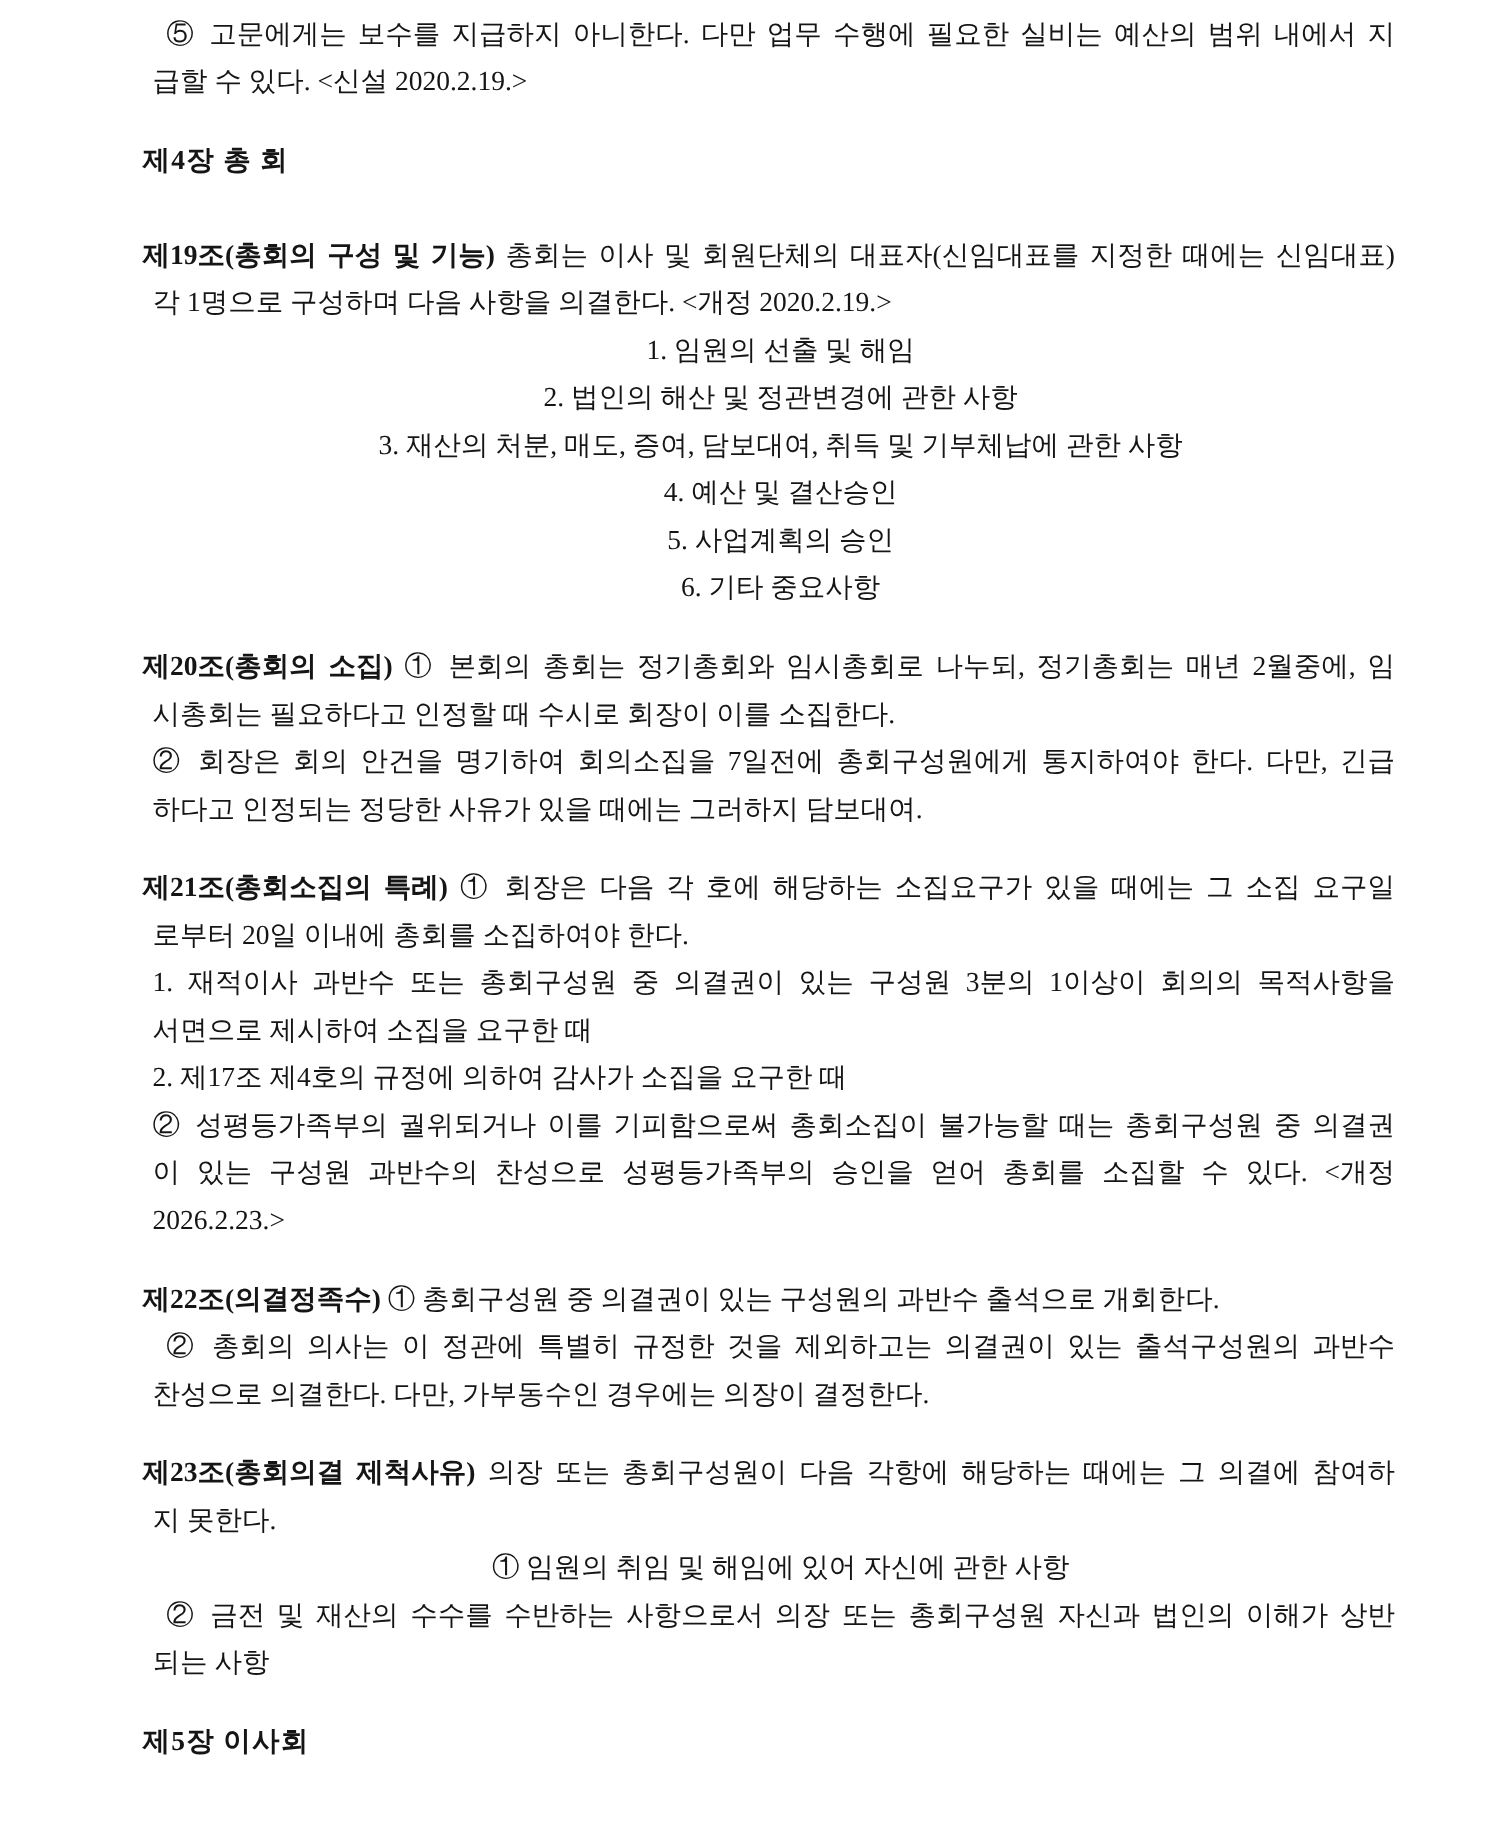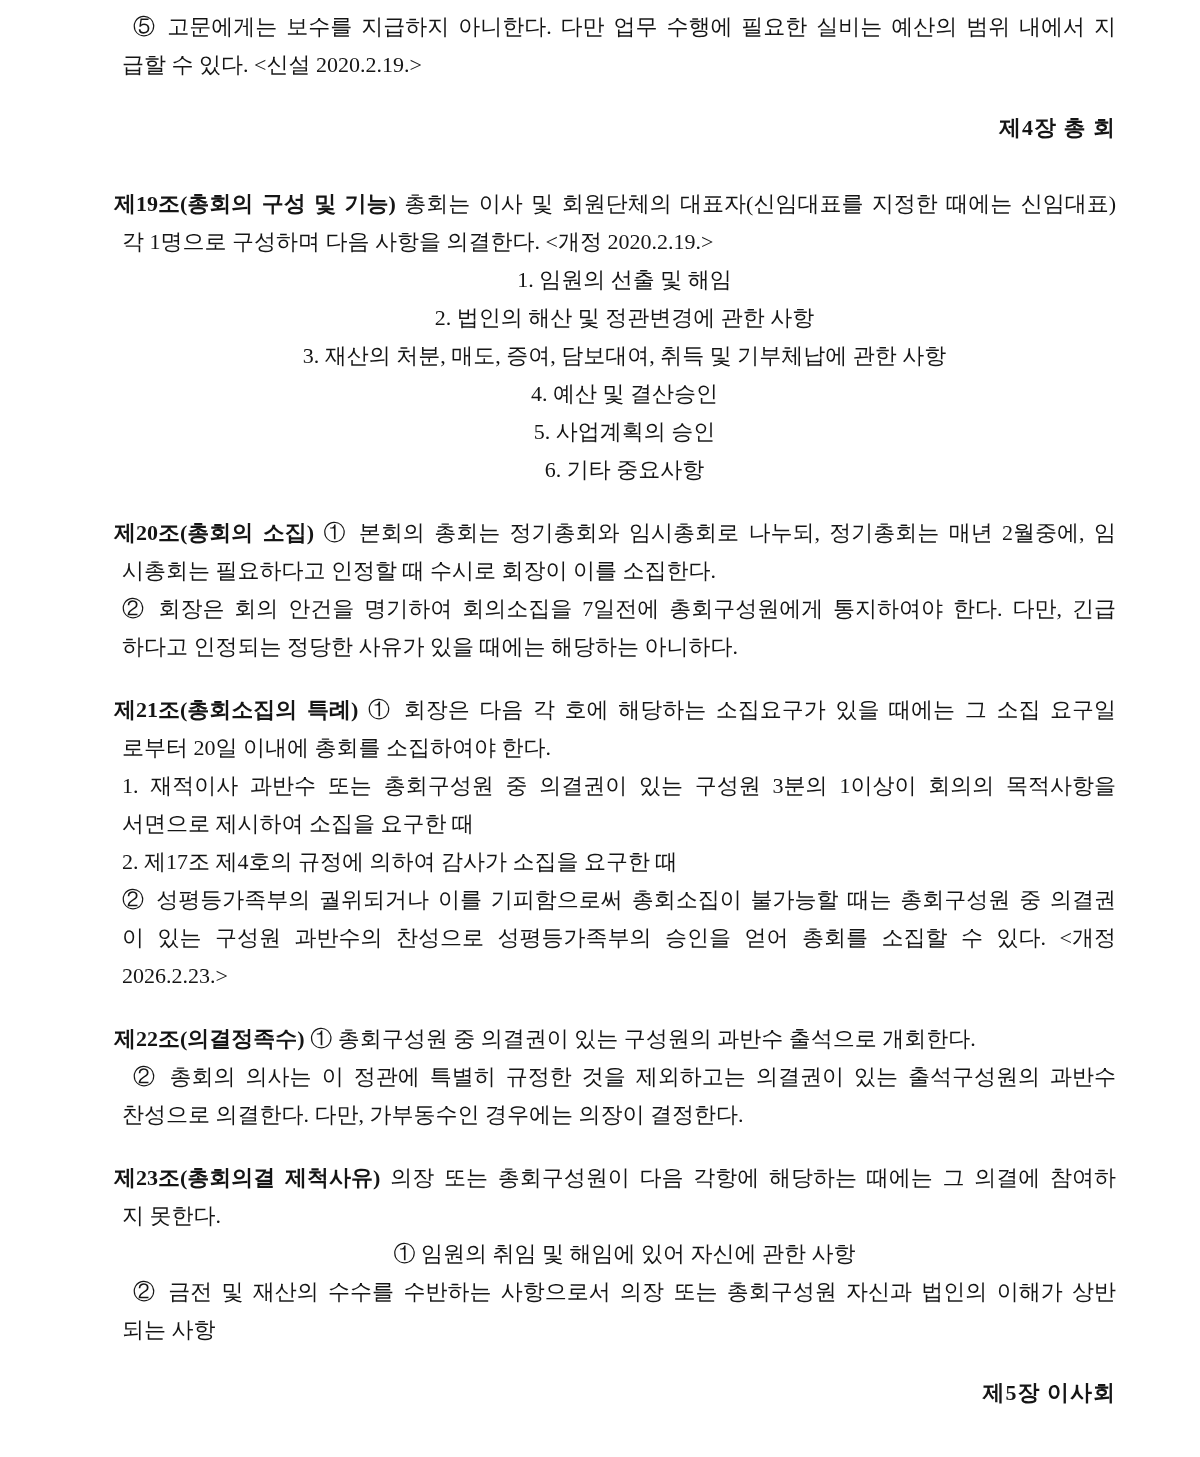--- a/index.html
+++ b/index.html
@@ -30,21 +30,21 @@
   .indent-article { padding-left: 0; }
   .indent-cont    { padding-left: 8px; }
   .indent-item    { padding-left: 19px; text-align: center; }
   .justified {
     text-align: justify;
     text-align-last: justify;
     text-justify: inter-word;
   }
   .bold { font-weight: bold; }
   .chapter-heading {
-    text-align: right;
+    text-align: left;
     font-weight: bold;
     line-height: 38px;
     margin: 21px 0 38px 0;
     letter-spacing: 1px;
   }
 </style>
 </head>
 <body>
 
 <div class="doc">
@@ -61,21 +61,21 @@
         <div class="line indent-item"><span>2. 법인의 해산 및 정관변경에 관한 사항</span></div>
         <div class="line indent-item"><span>3. 재산의 처분, 매도, 증여, 담보대여, 취득 및 기부체납에 관한 사항</span></div>
         <div class="line indent-item"><span>4. 예산 및 결산승인</span></div>
         <div class="line indent-item"><span>5. 사업계획의 승인</span></div>
         <div class="line indent-item"><span>6. 기타 중요사항</span></div>
       </div>
       <div class="paragraph">
         <div class="line indent-article justified"><span class="bold">제20조(총회의 소집)</span><span> ① 본회의 총회는 정기총회와 임시총회로 나누되, 정기총회는 매년 2월중에, 임</span></div>
         <div class="line indent-cont"><span>시총회는 필요하다고 인정할 때 수시로 회장이 이를 소집한다.</span></div>
         <div class="line indent-cont justified"><span>② 회장은 회의 안건을 명기하여 회의소집을 7일전에 총회구성원에게 통지하여야 한다. 다만, 긴급</span></div>
-        <div class="line indent-cont"><span>하다고 인정되는 정당한 사유가 있을 때에는 해당하는 아니하다.</span></div>
+        <div class="line indent-cont"><span>하다고 인정되는 정당한 사유가 있을 때에는 그러하지 담보대여.</span></div>
       </div>
       <div class="paragraph">
         <div class="line indent-article justified"><span class="bold">제21조(총회소집의 특례)</span><span> ① 회장은 다음 각 호에 해당하는 소집요구가 있을 때에는 그 소집 요구일</span></div>
         <div class="line indent-cont"><span>로부터 20일 이내에 총회를 소집하여야 한다.</span></div>
         <div class="line indent-cont justified"><span>1. 재적이사 과반수 또는 총회구성원 중 의결권이 있는 구성원 3분의 1이상이 회의의 목적사항을</span></div>
         <div class="line indent-cont"><span>서면으로 제시하여 소집을 요구한 때</span></div>
         <div class="line indent-cont"><span>2. 제17조 제4호의 규정에 의하여 감사가 소집을 요구한 때</span></div>
         <div class="line indent-cont justified"><span>② 성평등가족부의 궐위되거나 이를 기피함으로써 총회소집이 불가능할 때는 총회구성원 중 의결권</span></div>
         <div class="line indent-cont justified"><span>이 있는 구성원 과반수의 찬성으로 성평등가족부의 승인을 얻어 총회를 소집할 수 있다. &lt;개정</span></div>
         <div class="line indent-cont"><span>2026.2.23.&gt;</span></div>

